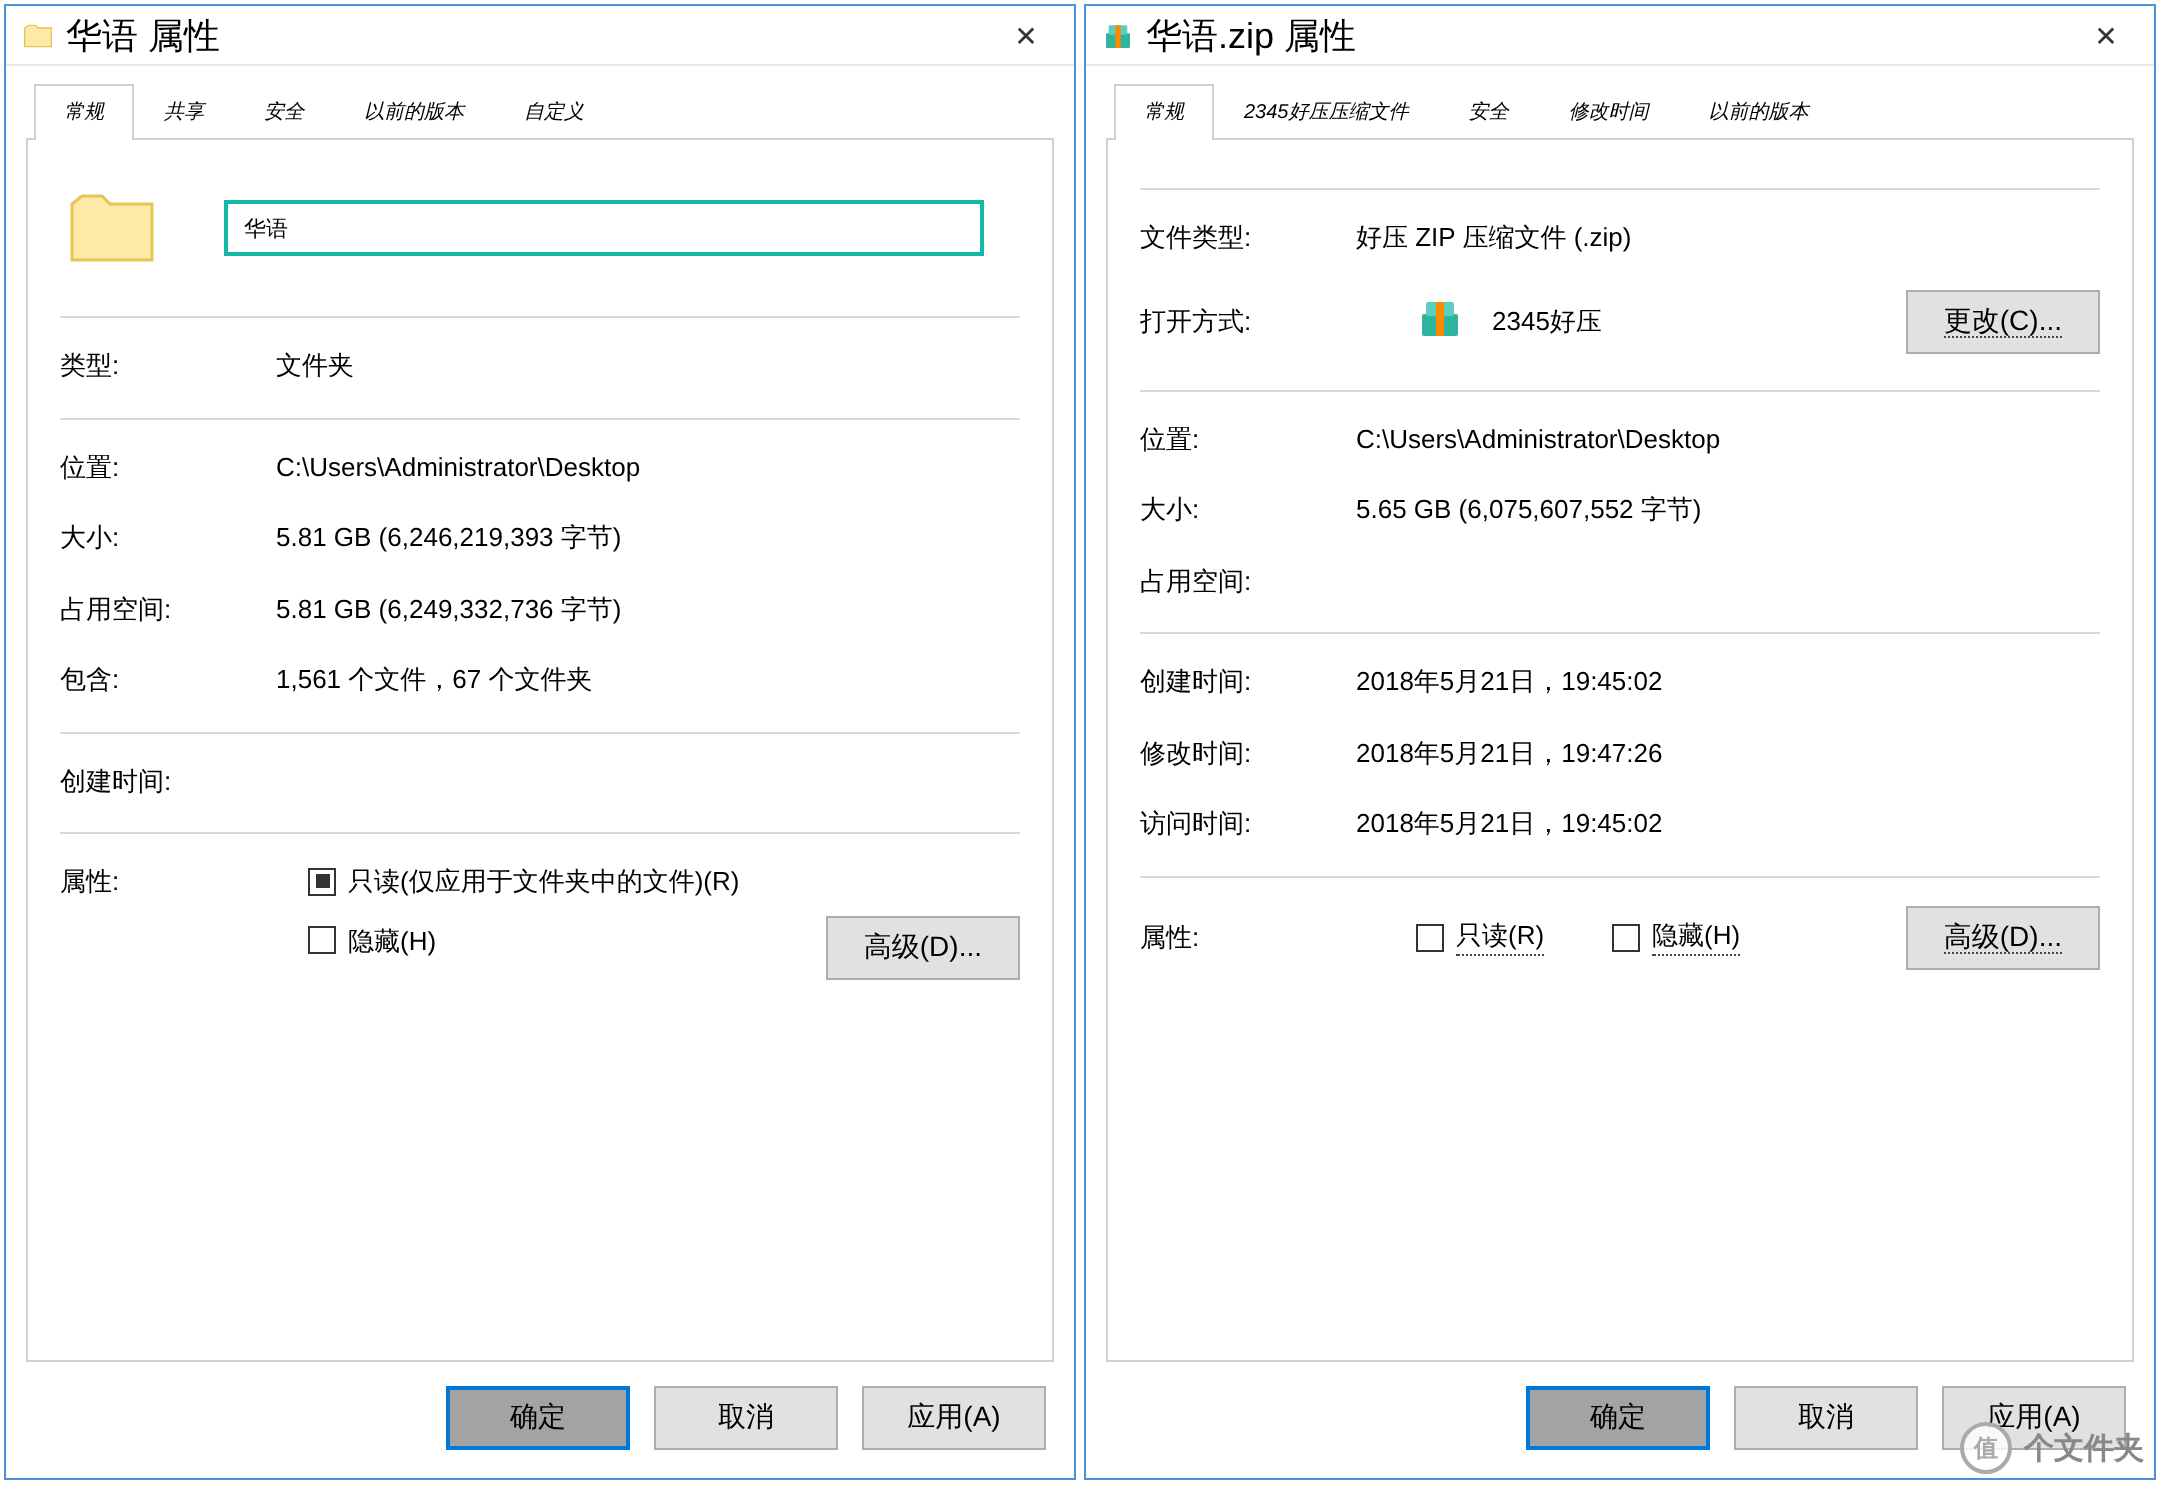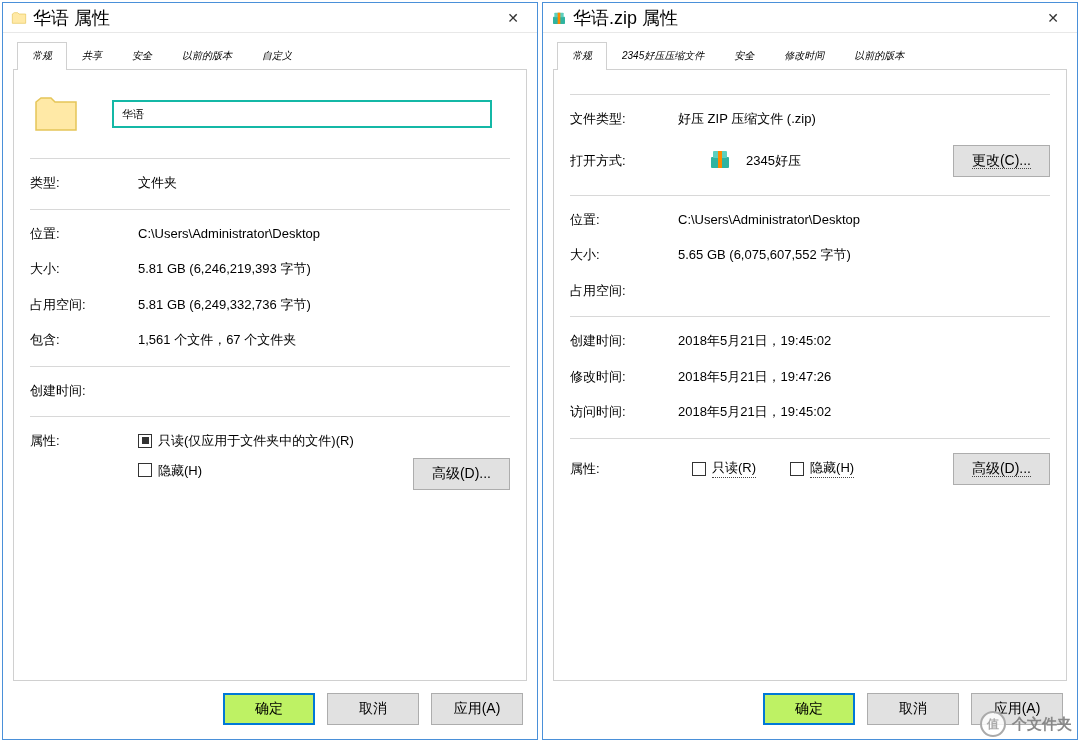--- a/index.html
+++ b/index.html
@@ -82,37 +82,37 @@
       height: 28px;
     }
     .sep {
       border: none;
       border-top: 1px solid #d8d8d8;
       margin: 6px 0 14px;
     }
     .kv { display: flex; margin-bottom: 16px; line-height: 1.5; }
     .kv .k { width: 108px; flex-shrink: 0; }
     .kv .v { flex: 1; }
-    .checkbox-line { display: flex; align-items: center; gap: 6px; margin-bottom: 10px; font-size: 13px; }
+    .checkbox-line { display: flex; align-items: center; gap: 6px; margin-bottom: 10px; font-size: 13px; margin-left: 16px; }
     .checkbox-box {
       width: 14px; height: 14px; border: 1px solid #333; background: #fff;
       display: inline-flex; align-items: center; justify-content: center;
     }
     .checkbox-box .tri { width: 7px; height: 7px; background: #333; }
     .btn {
       border: 1px solid #adadad;
       background: #e1e1e1;
       padding: 6px 18px;
       font-size: 14px;
       min-width: 92px;
       text-align: center;
       cursor: pointer;
       font-family: inherit;
     }
-    .btn.primary { border: 2px solid #0078d7; padding: 5px 17px; background: #bef264; }
+    .btn.primary { border: 2px solid #0078d7; padding: 5px 17px; background: #a3a3a3; }
     .btn-row-adv { display: flex; justify-content: flex-end; margin-top: -36px; }
     .btn-row-adv2 { display: flex; justify-content: flex-end; gap: 14px; align-items:center; }
     .footer {
       display: flex;
       justify-content: flex-end;
       gap: 12px;
       padding: 12px 14px 14px;
     }
     .open-with-row { display:flex; align-items:center; gap:30px; margin-bottom:18px;}
     .open-with-app { display:flex; align-items:center; gap:10px; flex:1; }

